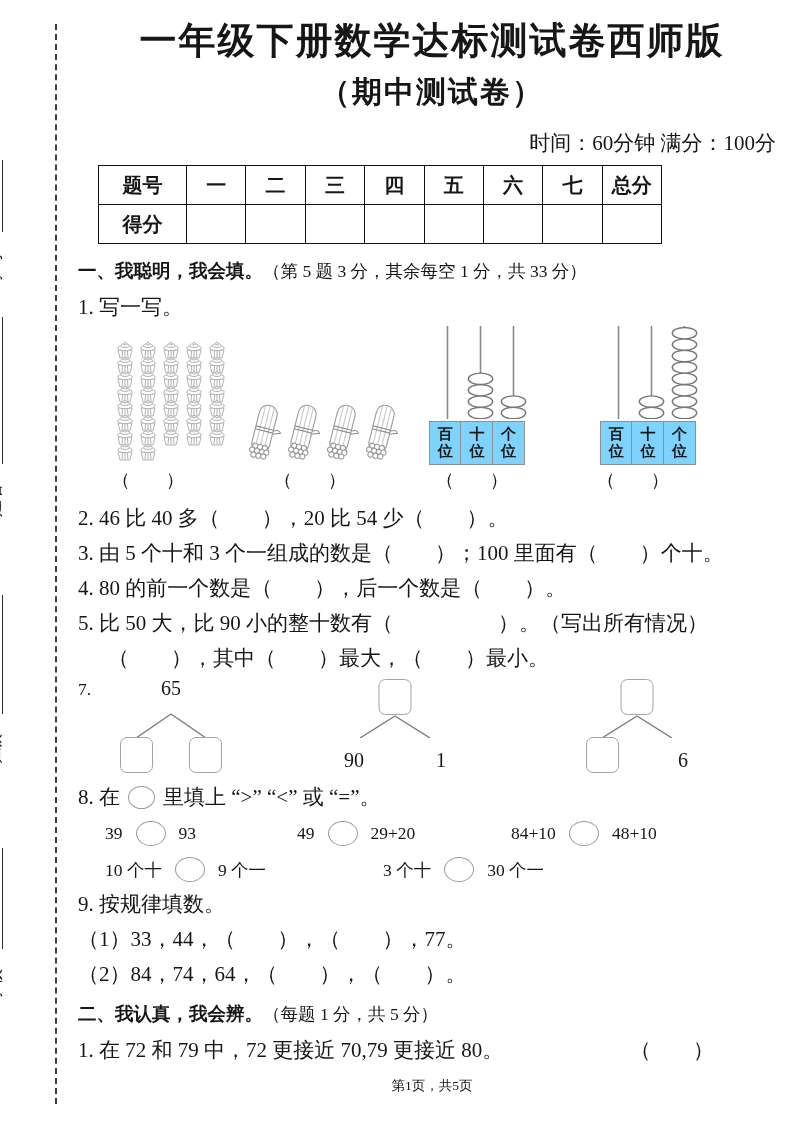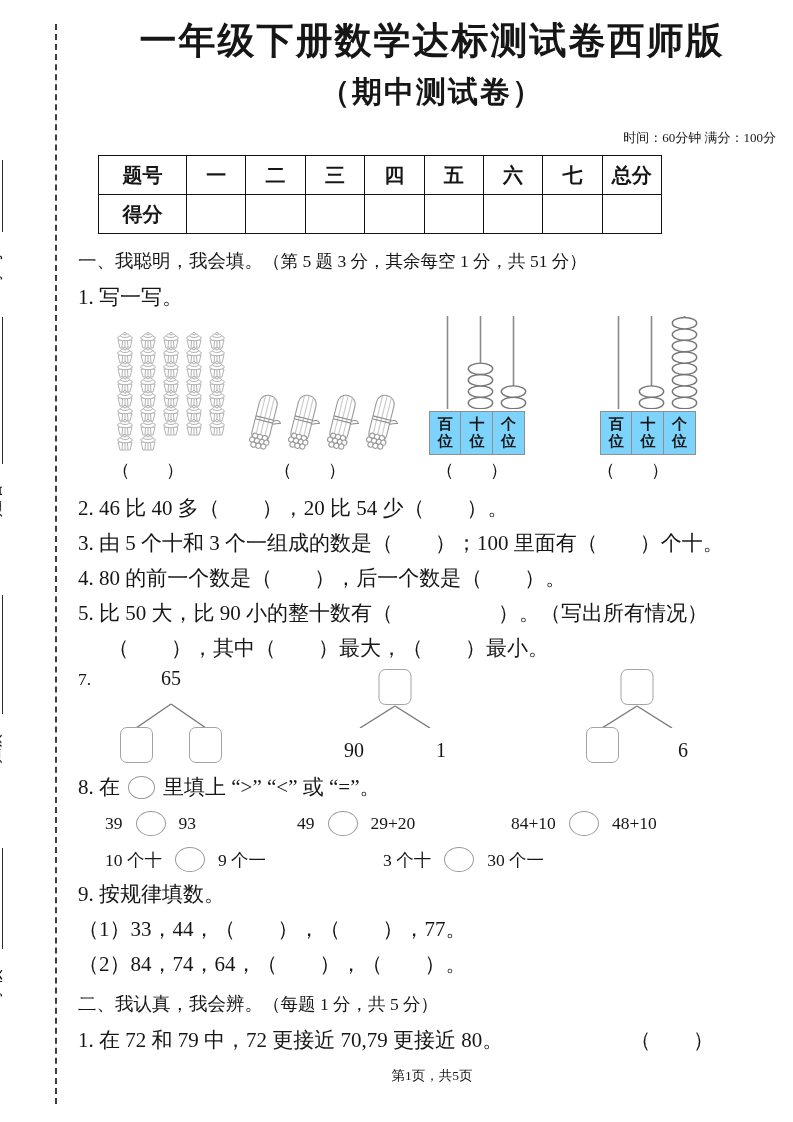--- a/index.html
+++ b/index.html
@@ -12,28 +12,28 @@
   .side-item { position:absolute; left:6px; height:22px; white-space:nowrap;
                transform-origin:0 100%; transform:rotate(-90deg);
                display:flex; align-items:flex-end; }
   .side-label { font-size:16.5px; font-family:"Liberation Sans", sans-serif; }
   .side-blank { display:inline-block; height:3px; border-bottom:1.8px solid #2c2c2c; margin:0 0 3px 3px; }
 
   #content { position:absolute; left:70px; top:0; width:716px; padding-left:8px; }
 
   .title    { margin-top:16px; text-align:center; font-family:"Liberation Sans", sans-serif; font-weight:900; font-size:37px; letter-spacing:2px; }
   .subtitle { margin-top:6px;  text-align:center; font-family:"Liberation Sans", sans-serif; font-weight:800; font-size:30px; letter-spacing:2px; }
-  .meta     { margin-top:16px; text-align:right; padding-right:10px; font-size:13px; }
+  .meta     { margin-top:16px; text-align:right; padding-right:10px; font-size:21px; }
 
   .score-table { border-collapse:collapse; margin:8px 8px 0 20px; table-layout:fixed; width:564px; }
   .score-table td { border:1.7px solid #111; height:39px; text-align:center; vertical-align:middle;
                     font-family:"Liberation Sans", sans-serif; font-weight:700; font-size:20px; }
 
   .sec-head { margin-top:14px; line-height:26px; }
-  .sec-title { font-family:"Liberation Sans", sans-serif; font-weight:400; font-size:18.5px; }
+  .sec-title { font-family:"Liberation Sans", sans-serif; font-weight:700; font-size:18.5px; }
   .sec-note  { font-size:17.5px; }
 
   .qline { margin-top:10px; font-size:21px; line-height:25px; }
   .indent { padding-left:30px; }
 
   
   .fig-row { position:relative; height:172px; margin-top:4px; }
   .cupcake-grid { position:absolute; left:36px; top:18px; }
   .cup-row { height:14.5px; line-height:0; white-space:nowrap; }
   .cup-row svg { margin-right:1px; }
@@ -137,21 +137,21 @@
         <td></td>
         <td></td>
         <td></td>
         <td></td>
         <td></td>
       </tr>
     </tbody>
       </table>
 
     <div class="sec-head">
-      <span class="sec-title">一、我聪明，我会填。</span><span class="sec-note">（第 5 题 3 分，其余每空 1 分，共 51 分）</span>
+      <span class="sec-title">一、我聪明，我会填。</span><span class="sec-note">（第 5 题 3 分，其余每空 1 分，共 33 分）</span>
     </div>
 
     <div class="qline">1. 写一写。</div>
 
     <div class="fig-row">
       <div class="cupcake-grid">
           <div class="cup-row"><svg width="22" height="17" viewBox="0 0 22 17" fill="none" stroke="#a9a9a9" stroke-width="0.9">
               <path d="M4,8 L18,8 L16,16 L6,16 Z" fill="#fff"></path>
               <line x1="8.6" y1="8.4" x2="8" y2="15.6"></line>
               <line x1="11" y1="8.4" x2="11" y2="15.6"></line>

